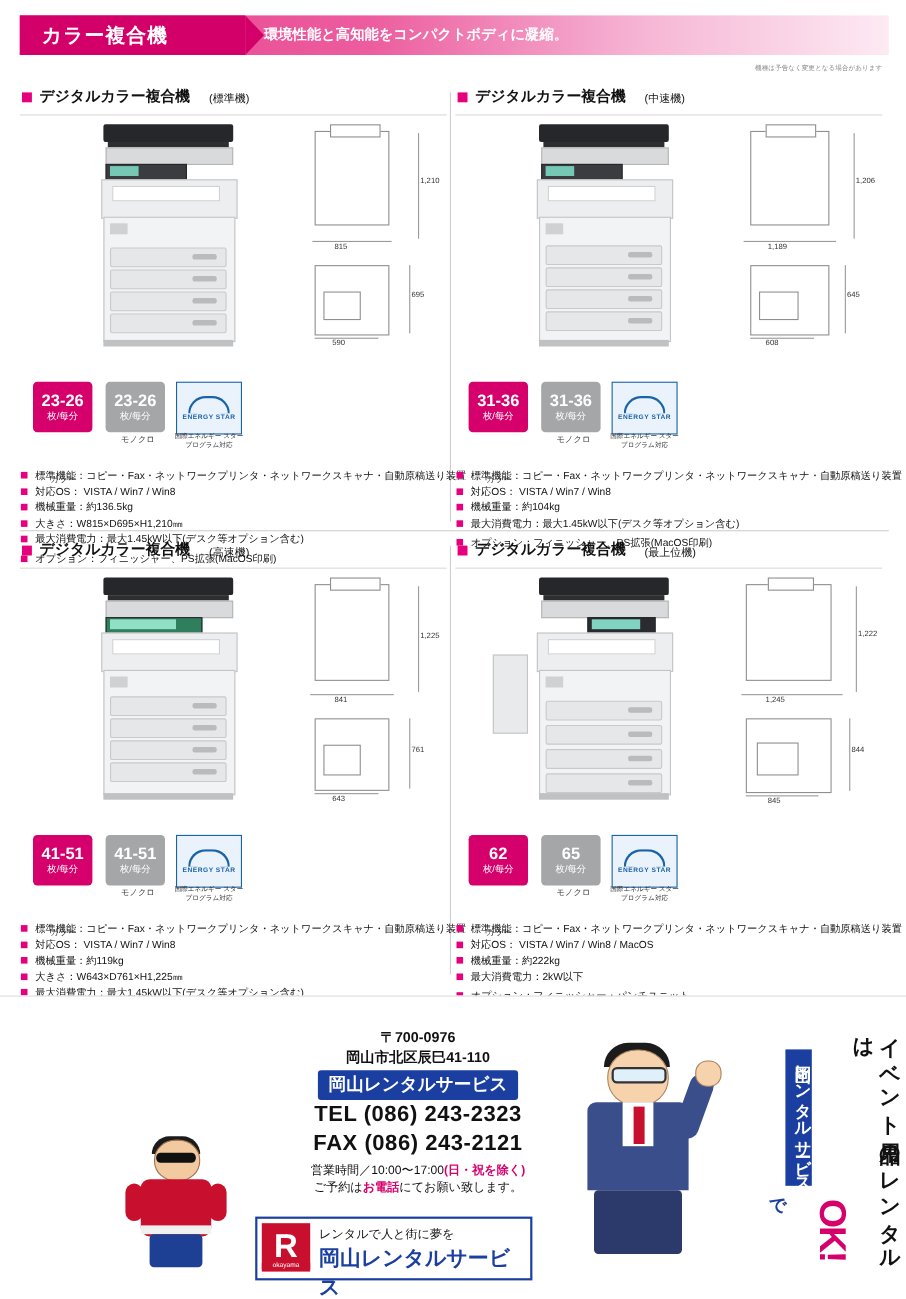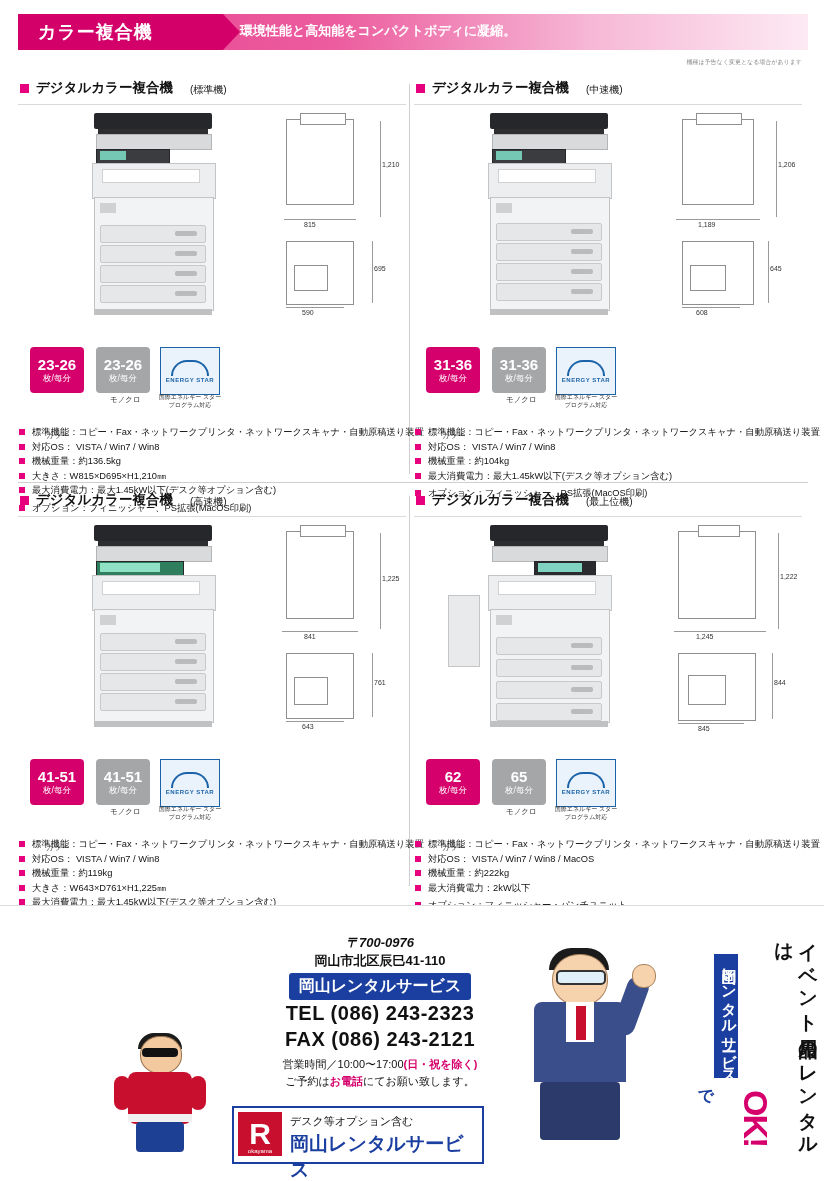--- a/index.html
+++ b/index.html
@@ -99,27 +99,27 @@
   .m-hair{position:absolute;left:20px;top:-3px;width:44px;height:16px;background:#1b1b1b;border-radius:22px 22px 0 0;}
   .m-glass{position:absolute;left:24px;top:12px;width:36px;height:9px;background:#111;border-radius:4px;}
   .m-body{position:absolute;left:10px;top:36px;width:64px;height:52px;background:#c8102e;border-radius:8px;}
   .m-belt{position:absolute;left:10px;top:78px;width:64px;height:8px;background:#f0f0f0;}
   .m-leg{position:absolute;left:18px;top:86px;width:48px;height:30px;background:#1d3f94;border-radius:4px;}
   .m-arm{position:absolute;top:40px;width:16px;height:34px;background:#c8102e;border-radius:8px;}
   .m-arm.l{left:-4px;}
   .m-arm.r{right:-4px;}
 
   .faddr{position:absolute;left:246px;top:28px;width:268px;text-align:center;}
-  .faddr .zip{font-size:13px;line-height:18px;color:#111;font-weight:bold;font-style:italic;}
+  .faddr .zip{font-size:13px;line-height:18px;color:#111;font-weight:bold;}
   .faddr .adr{font-size:13px;line-height:18px;color:#111;font-weight:bold;}
   .fcomp{margin-top:3px;display:inline-block;background:#1b3fa0;color:#fff;font-size:16px;font-weight:bold;padding:3px 10px;border-radius:3px;}
   .ftel{font-size:20px;font-weight:bold;color:#111;line-height:26px;letter-spacing:0.5px;}
   .fhours{font-size:11px;color:#111;line-height:17px;margin-top:4px;}
   .fhours .hl{color:#d6006c;font-weight:bold;}
-  .fres{font-size:11px;color:#111;line-height:17px;}
+  .fres{font-size:11px;color:#111;line-height:17px;font-family:Liberation Mono, monospace;}
   .fres .hl{color:#d6006c;font-weight:bold;}
 
   .flogo{position:absolute;left:232px;top:200px;width:248px;height:54px;border:2px solid #1b3fa0;background:#fff;}
   .flogo .rmark{position:absolute;left:4px;top:4px;width:44px;height:44px;background:#c8102e;color:#fff;
      font-size:30px;font-weight:bold;display:flex;align-items:center;justify-content:center;}
   .flogo .okym{position:absolute;left:4px;top:40px;width:44px;font-size:6px;color:#fff;text-align:center;background:#c8102e;}
   .flogo .l1{position:absolute;left:56px;top:6px;font-size:11px;color:#111;}
   .flogo .l2{position:absolute;left:56px;top:23px;font-size:19px;font-weight:bold;color:#1b3fa0;}
 
   .salesman{position:absolute;left:512px;top:30px;width:140px;height:220px;}
@@ -505,21 +505,21 @@
         <span>営業時間／10:00〜17:00</span><span class="hl">(日・祝を除く)</span>
       </div>
       <div class="fres">
         <span>ご予約は</span><span class="hl">お電話</span><span>にてお願い致します。</span>
       </div>
     </div>
 
     <div class="flogo">
       <div class="rmark">R</div>
       <div class="okym">okayama</div>
-      <div class="l1">デスク等オプション含む</div>
+      <div class="l1">レンタルで人と街に夢を</div>
       <div class="l2">岡山レンタルサービス</div>
     </div>
 
     <div class="salesman">
       <div class="s-hair"></div>
       <div class="s-head"></div>
       <div class="s-gl"></div>
       <div class="s-body"></div>
       <div class="s-shirt"></div>
       <div class="s-tie"></div>

